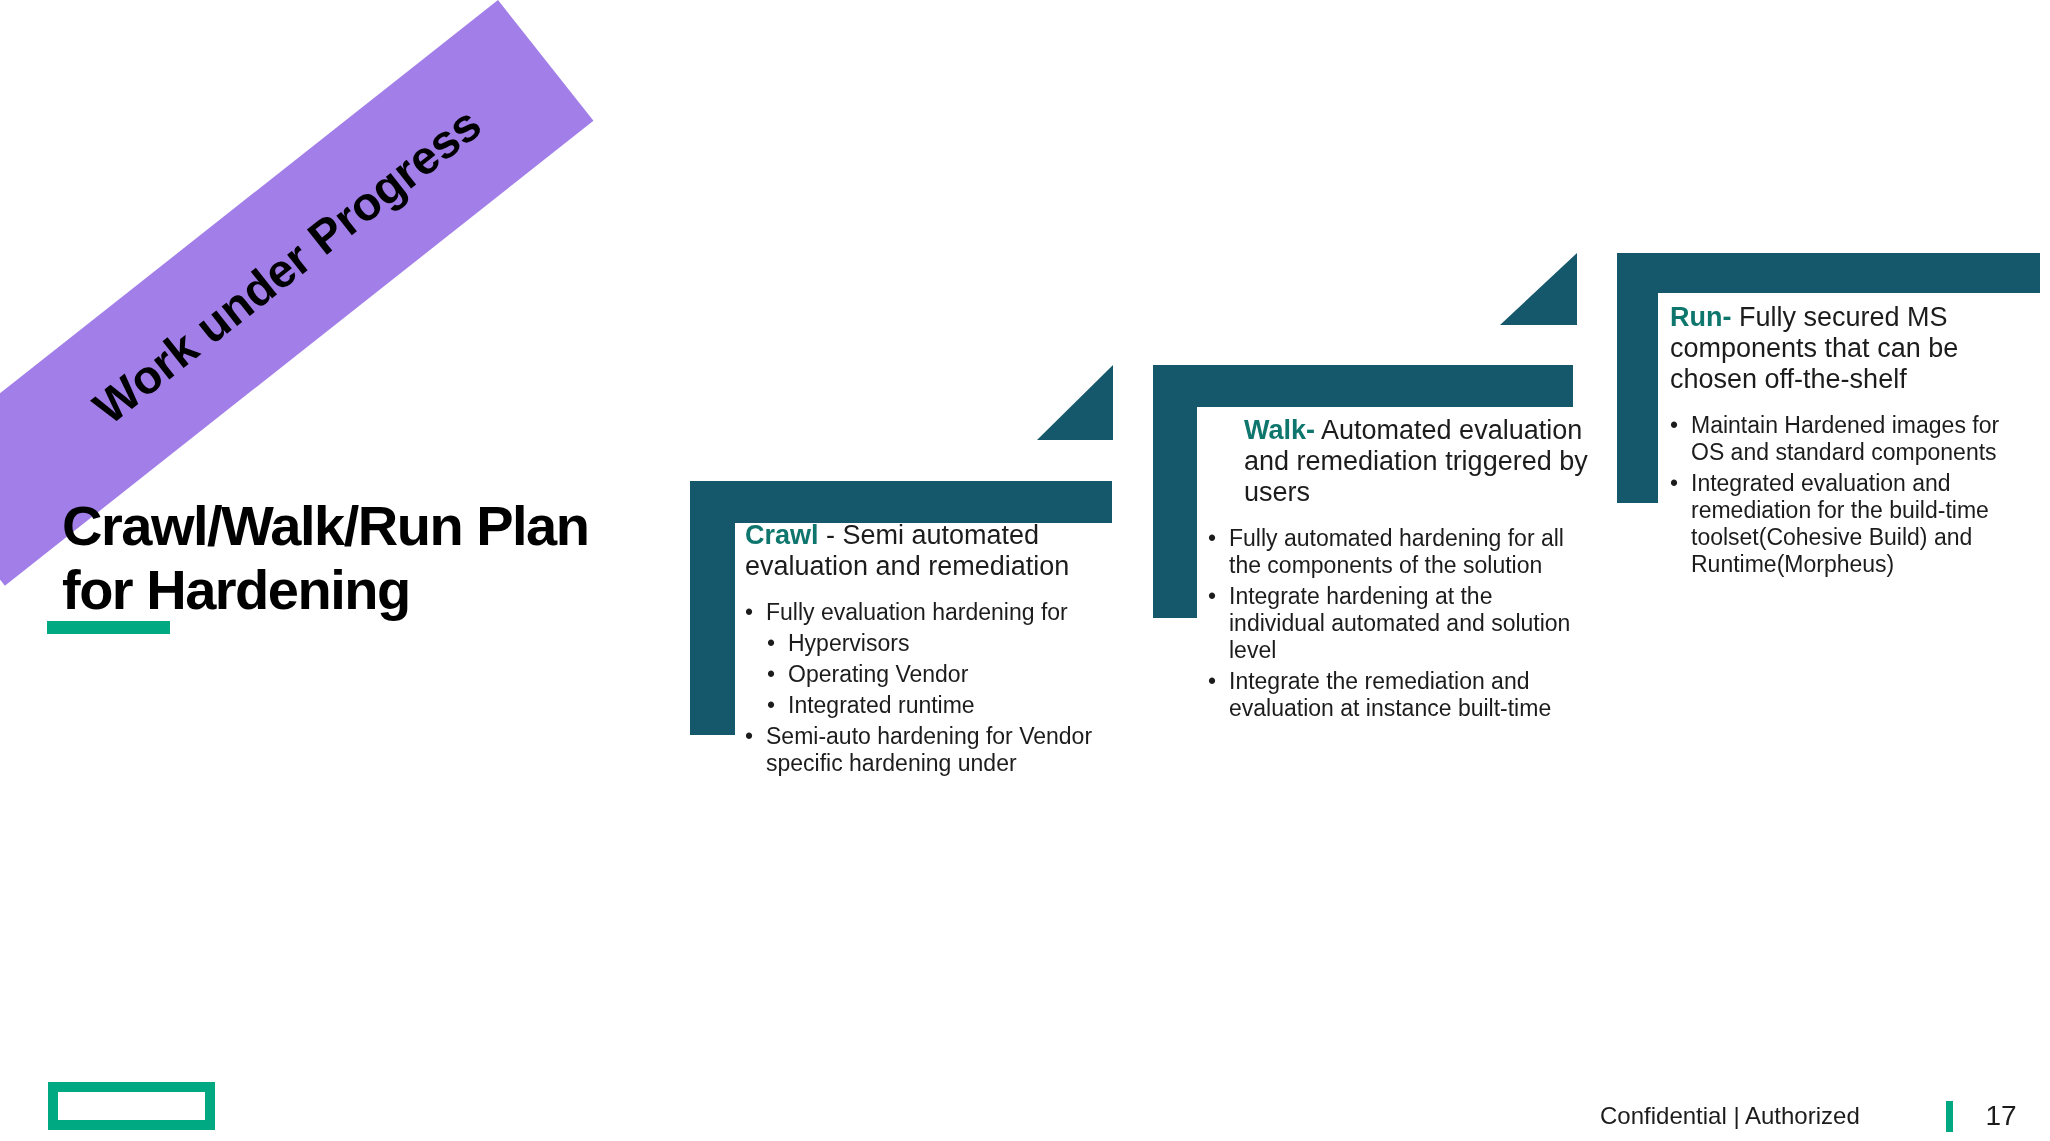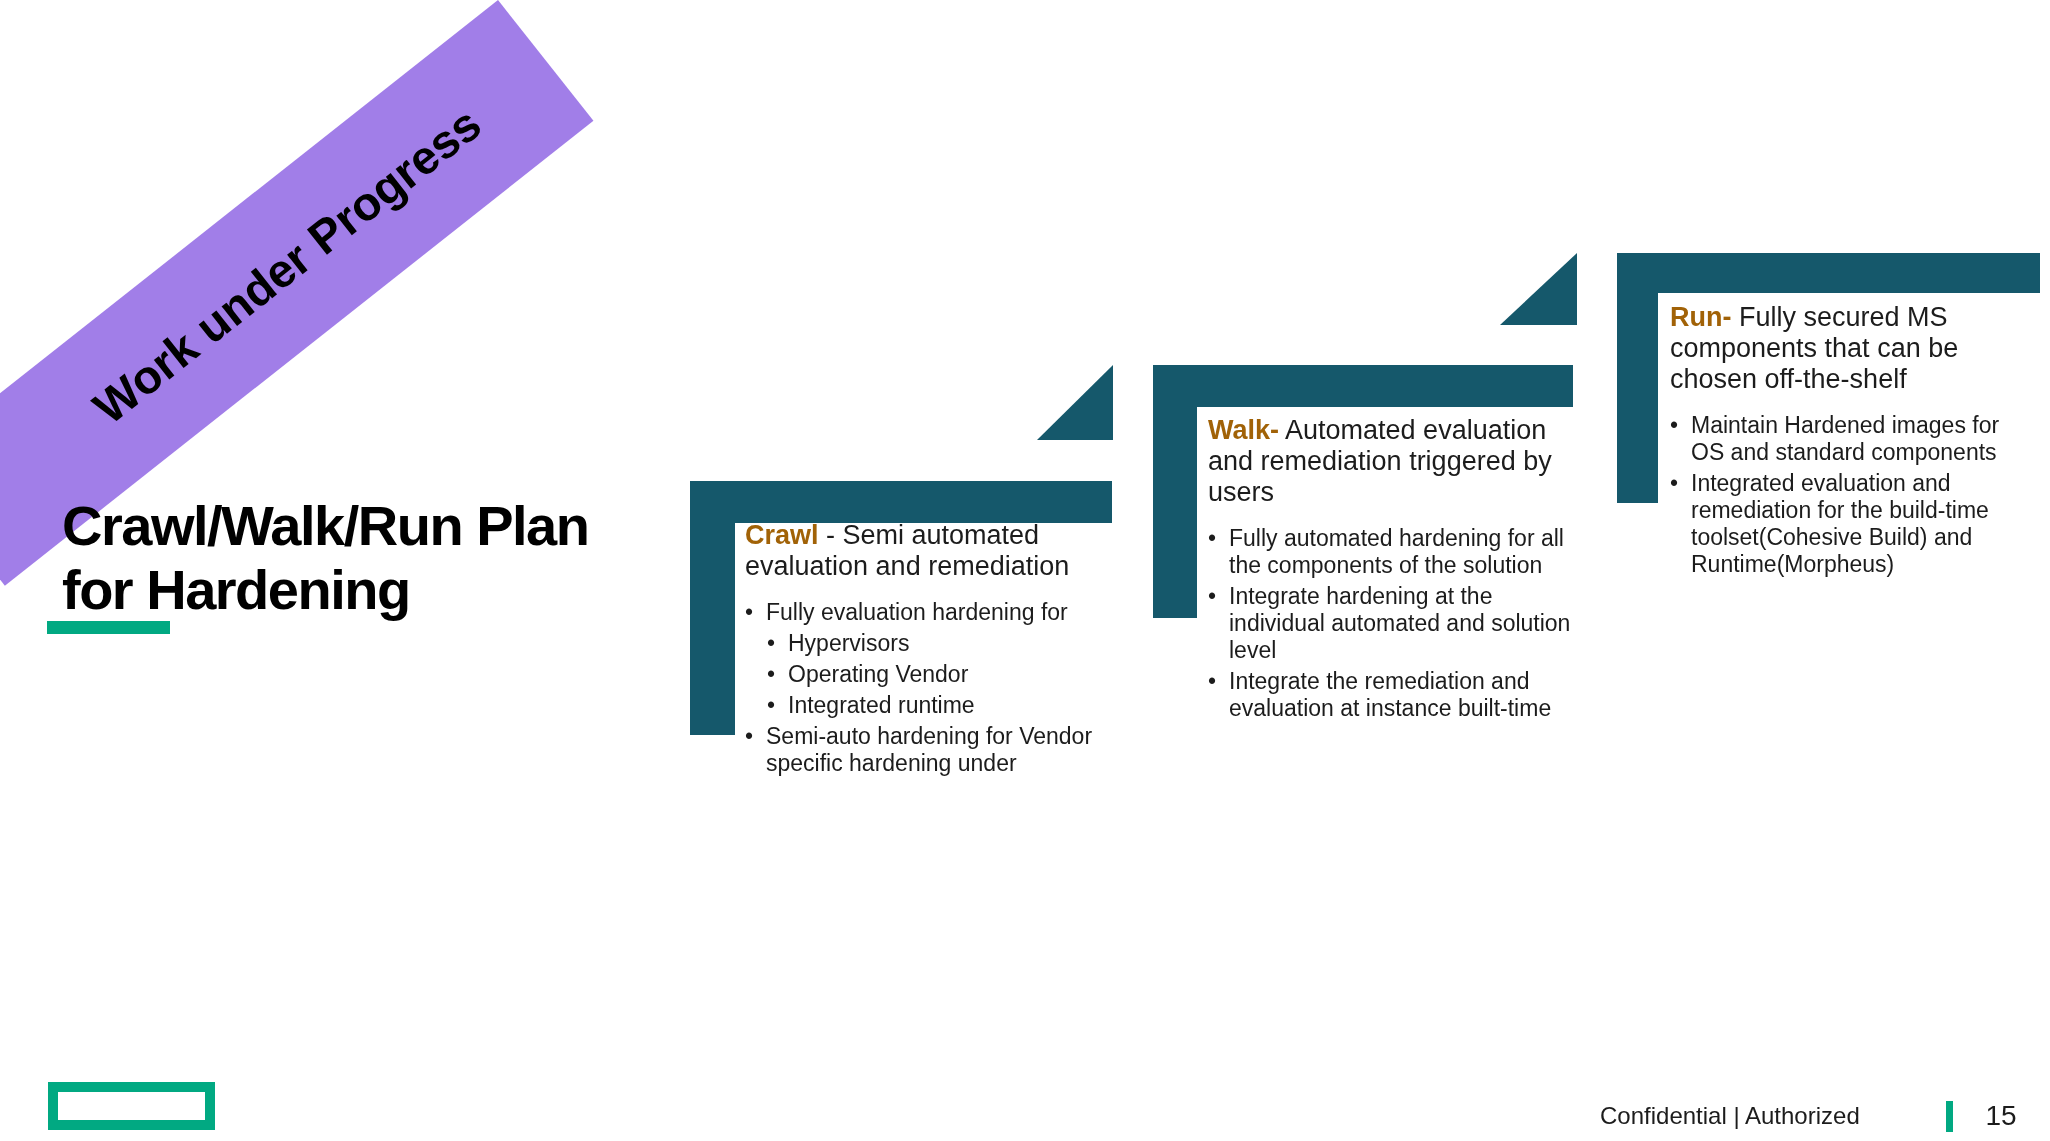--- a/index.html
+++ b/index.html
@@ -61,23 +61,23 @@
 
   .ph-content{position:absolute;}
   .phase--crawl .ph-content{left:55px;top:39px;width:372px;}
   .phase--walk .ph-content{left:55px;top:50px;width:372px;}
   .phase--run .ph-content{left:53px;top:49px;width:345px;}
 
   .ph-heading{
     font-size:27px;line-height:31px;color:#1c1c1c;
     margin:0 0 17px 0;
   }
-  .phase--walk .ph-heading{width:345px;}
+  .phase--walk .ph-heading{width:345px;margin-left:36px;}
   .phase--run .ph-heading{width:300px;}
-  .ph-heading b{color:#a16207;text-align:center;}
+  .ph-heading b{color:#0f766e;text-align:center;}
 
   .bullets{font-size:23px;line-height:27px;}
   .bullet{display:flex;margin-bottom:4px;}
   .bullet .dot{flex:none;width:21px;}
   .bullet.lvl2{margin-left:22px;}
 
   
   .logo{
     position:absolute;left:48px;top:1082px;width:167px;height:48px;
     border:10px solid #01A982;box-sizing:border-box;
@@ -175,15 +175,15 @@
             <span class="dot">•</span>
             <span class="btext">Integrated evaluation and remediation for the build-time toolset(Cohesive Build) and Runtime(Morpheus)</span>
           </div>
         </div>
     </div>
   </div>
 
   <div class="logo"></div>
   <div class="footer-classification">Confidential | Authorized</div>
   <div class="footer-sep"></div>
-  <div class="footer-page">15</div>
+  <div class="footer-page">17</div>
 
 </div>
 
 </body></html>

